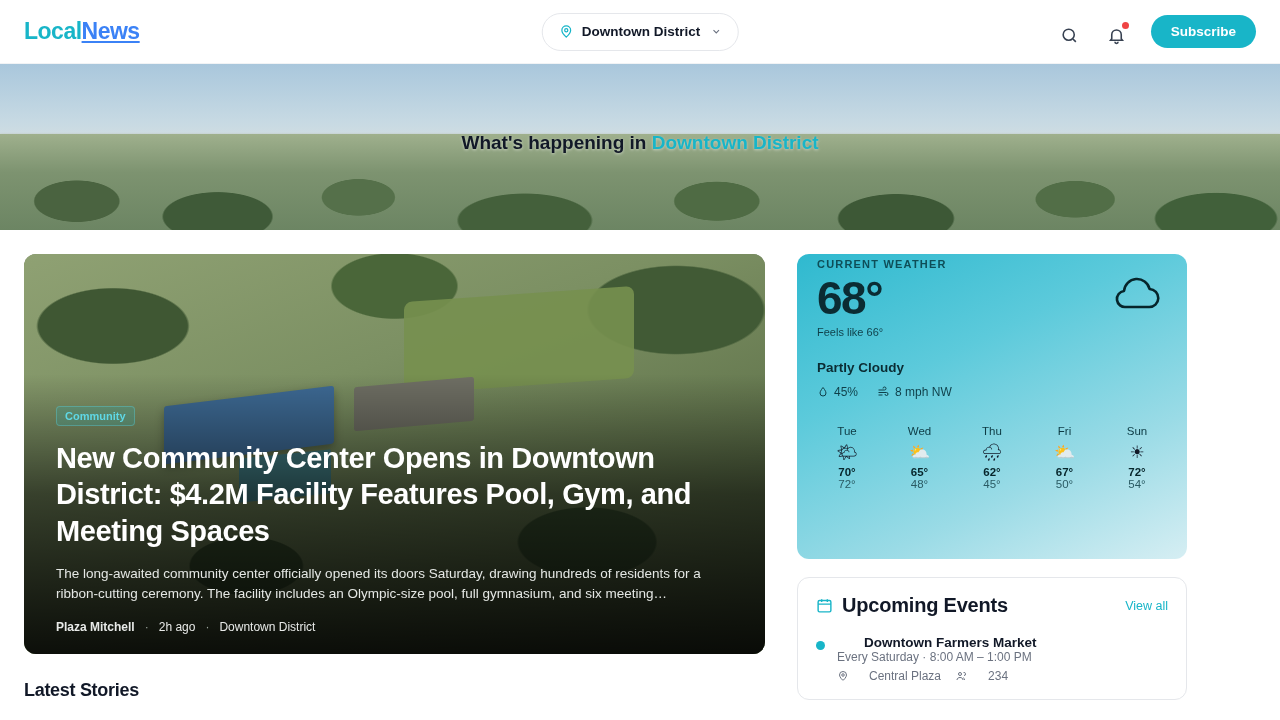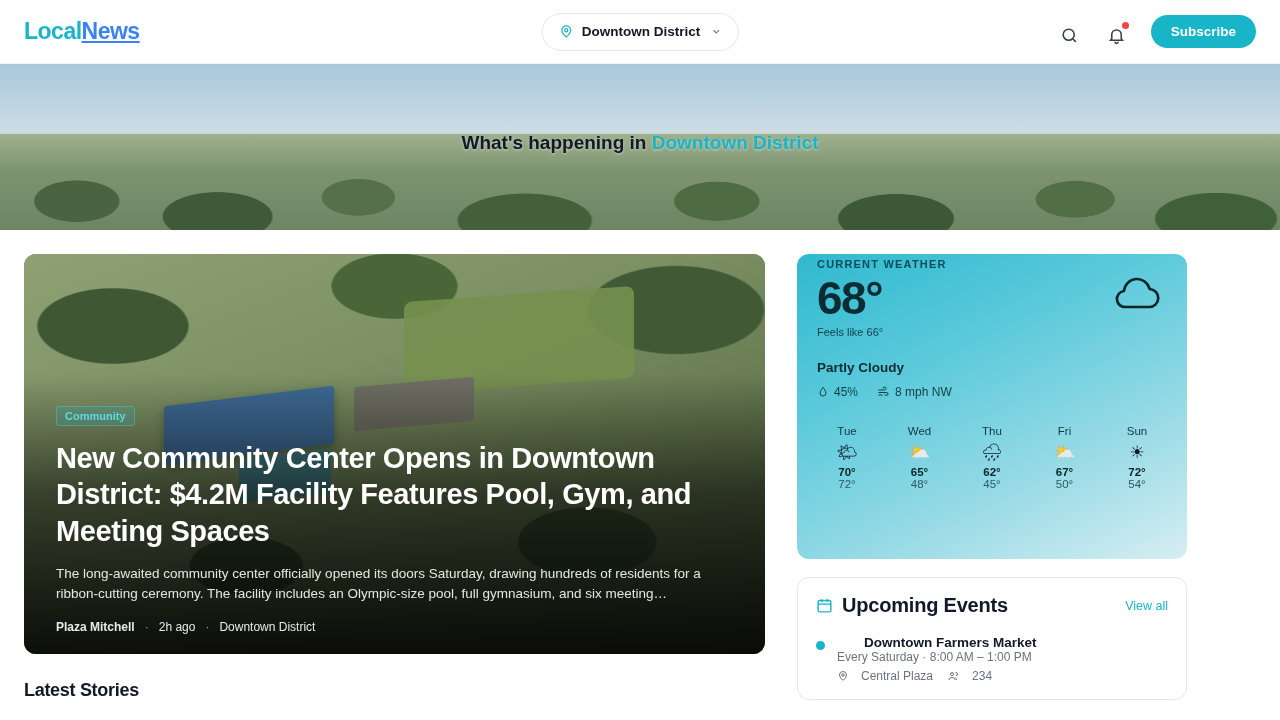--- a/index.html
+++ b/index.html
@@ -347,21 +347,21 @@
     color: #6b7280;
   }
   .evt .eplace {
     font-size: 12px;
     color: #6b7280;
     margin-top: 5px;
     display: flex;
     align-items: center;
     gap: 14px;
   }
-  .evt .eplace span.p { display: flex; align-items: center; gap: 12px; }
+  .evt .eplace span.p { display: flex; align-items: center; gap: 20px; }
   svg { display: block; }
 </style>
 </head>
 <body>
 
 <div class="topbar">
   <div class="logo">
     <span class="local">Local</span><span class="news">News</span>
   </div>
 

